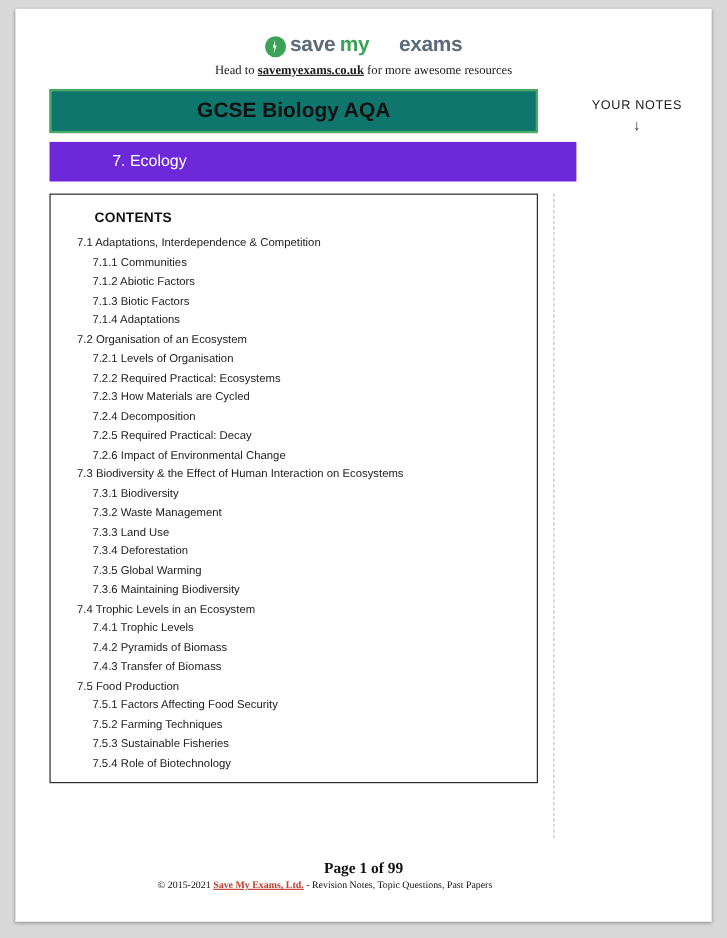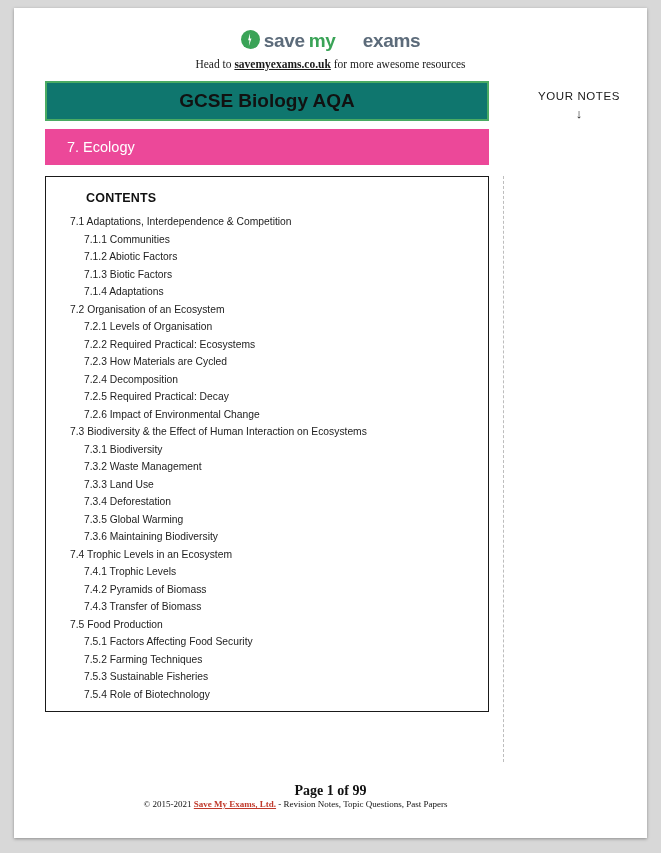--- a/index.html
+++ b/index.html
@@ -27,21 +27,21 @@
   
   .logo-wrap {
     position: absolute;
     left: 0;
     top: 22px;
     width: 633px;
     text-align: center;
   }
   .logo-row {
     display: inline-flex;
-    align-items: flex-start;
+    align-items: flex-end;
     gap: 4px;
     font-size: 19px;
     font-weight: bold;
     letter-spacing: -0.3px;
   }
   .logo-mark {
     display: inline-block;
     width: 19px;
     height: 19px;
     border-radius: 50%;
@@ -118,23 +118,24 @@
     color: #1a1a1a;
   }
 
   
   .topic-banner {
     position: absolute;
     left: 31px;
     top: 121px;
     width: 444px;
     height: 36px;
-    background: #ec4899;
+    background: #6d28d9;
     display: flex;
     align-items: center;
+    padding-left: 35px;
   }
   .topic-banner .topic-text {
     margin-left: 22px;
     color: #ffffff;
     font-size: 14.5px;
   }
 
   
   .contents-box {
     position: absolute;

